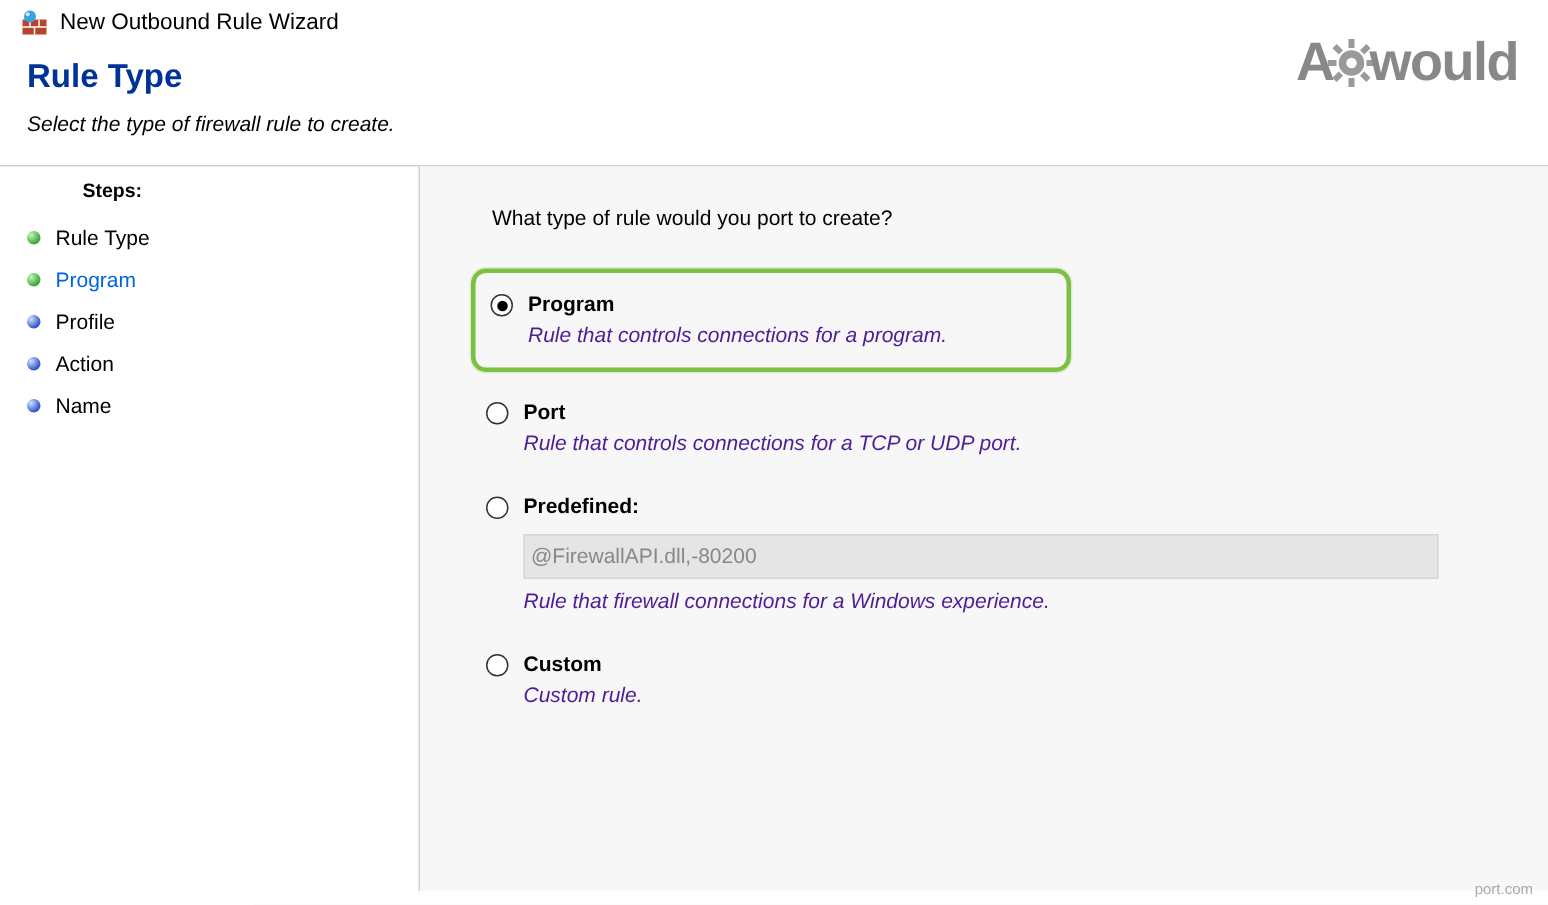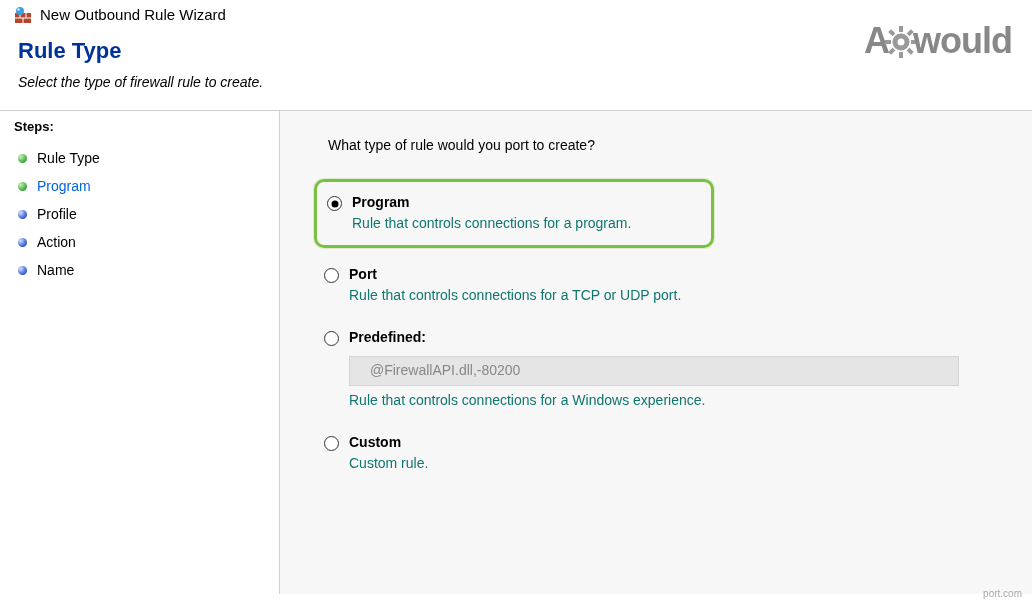--- a/index.html
+++ b/index.html
@@ -53,20 +53,21 @@
     }
     .sidebar {
       width: 280px;
       border-right: 1px solid #d0d0d0;
       padding: 8px 12px 12px 14px;
     }
     .sidebar-heading {
       font-size: 13px;
       font-weight: bold;
       margin-bottom: 10px;
+      margin-left: 41px;
     }
     .step {
       display: flex;
       align-items: center;
       gap: 10px;
       padding: 6px 4px;
       font-size: 14px;
       cursor: default;
     }
     .step-bullet {
@@ -131,33 +132,34 @@
       top: 50%;
       left: 50%;
       transform: translate(-50%, -50%);
     }
     .option-title {
       font-weight: bold;
       font-size: 14px;
     }
     .option-desc {
       font-size: 14px;
-      color: #0f766e;
+      color: #4c1d95;
       margin-top: 4px;
       padding-left: 25px;
+      font-style: italic;
     }
     .predef-box {
       margin: 10px 0 6px 25px;
       width: 610px;
       height: 30px;
       background: #e5e5e5;
       border: 1px solid #d5d5d5;
       color: #888;
       font-size: 14px;
-      padding: 5px 20px;
+      padding: 5px 4px;
       position: relative;
     }
     .watermark-logo {
       position: absolute;
       top: 20px;
       right: 20px;
       font-size: 36px;
       font-weight: bold;
       color: #888;
       letter-spacing: -1px;
@@ -271,21 +273,21 @@
       </div>
 
       <div class="option">
         <div class="option-row">
           <input type="radio" name="ruletype" class="radio" style="">
           <span class="option-title">Predefined:</span>
         </div>
         <div class="predef-box">
           <span>@FirewallAPI.dll,-80200</span>
         </div>
-        <div class="option-desc">Rule that controls connections for a Windows experience.</div>
+        <div class="option-desc">Rule that firewall connections for a Windows experience.</div>
       </div>
 
       <div class="option">
         <div class="option-row">
           <input type="radio" name="ruletype" class="radio" style="">
           <span class="option-title">Custom</span>
         </div>
         <div class="option-desc">Custom rule.</div>
       </div>
     </div>

